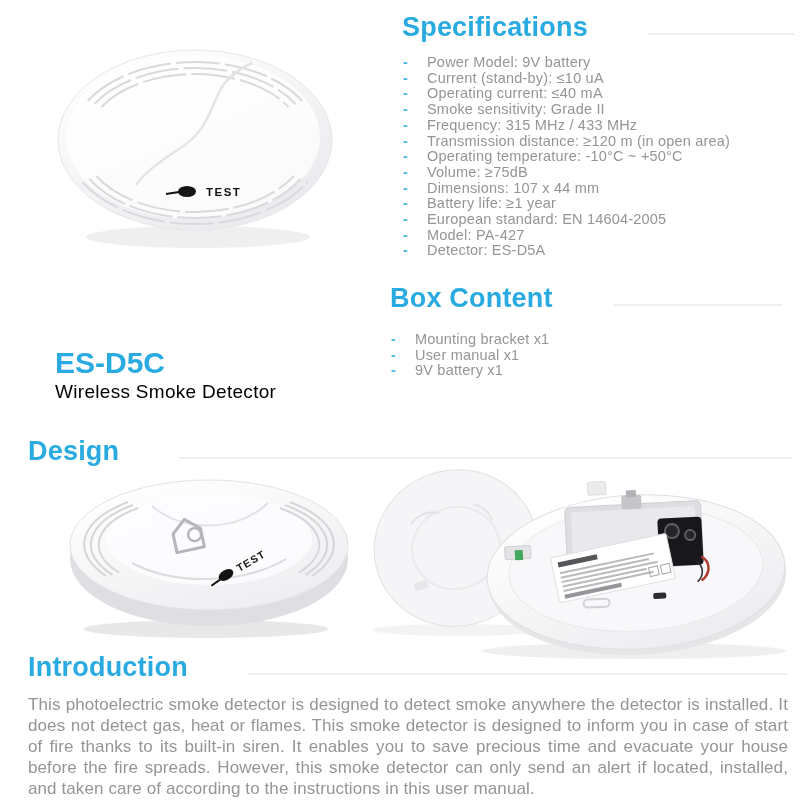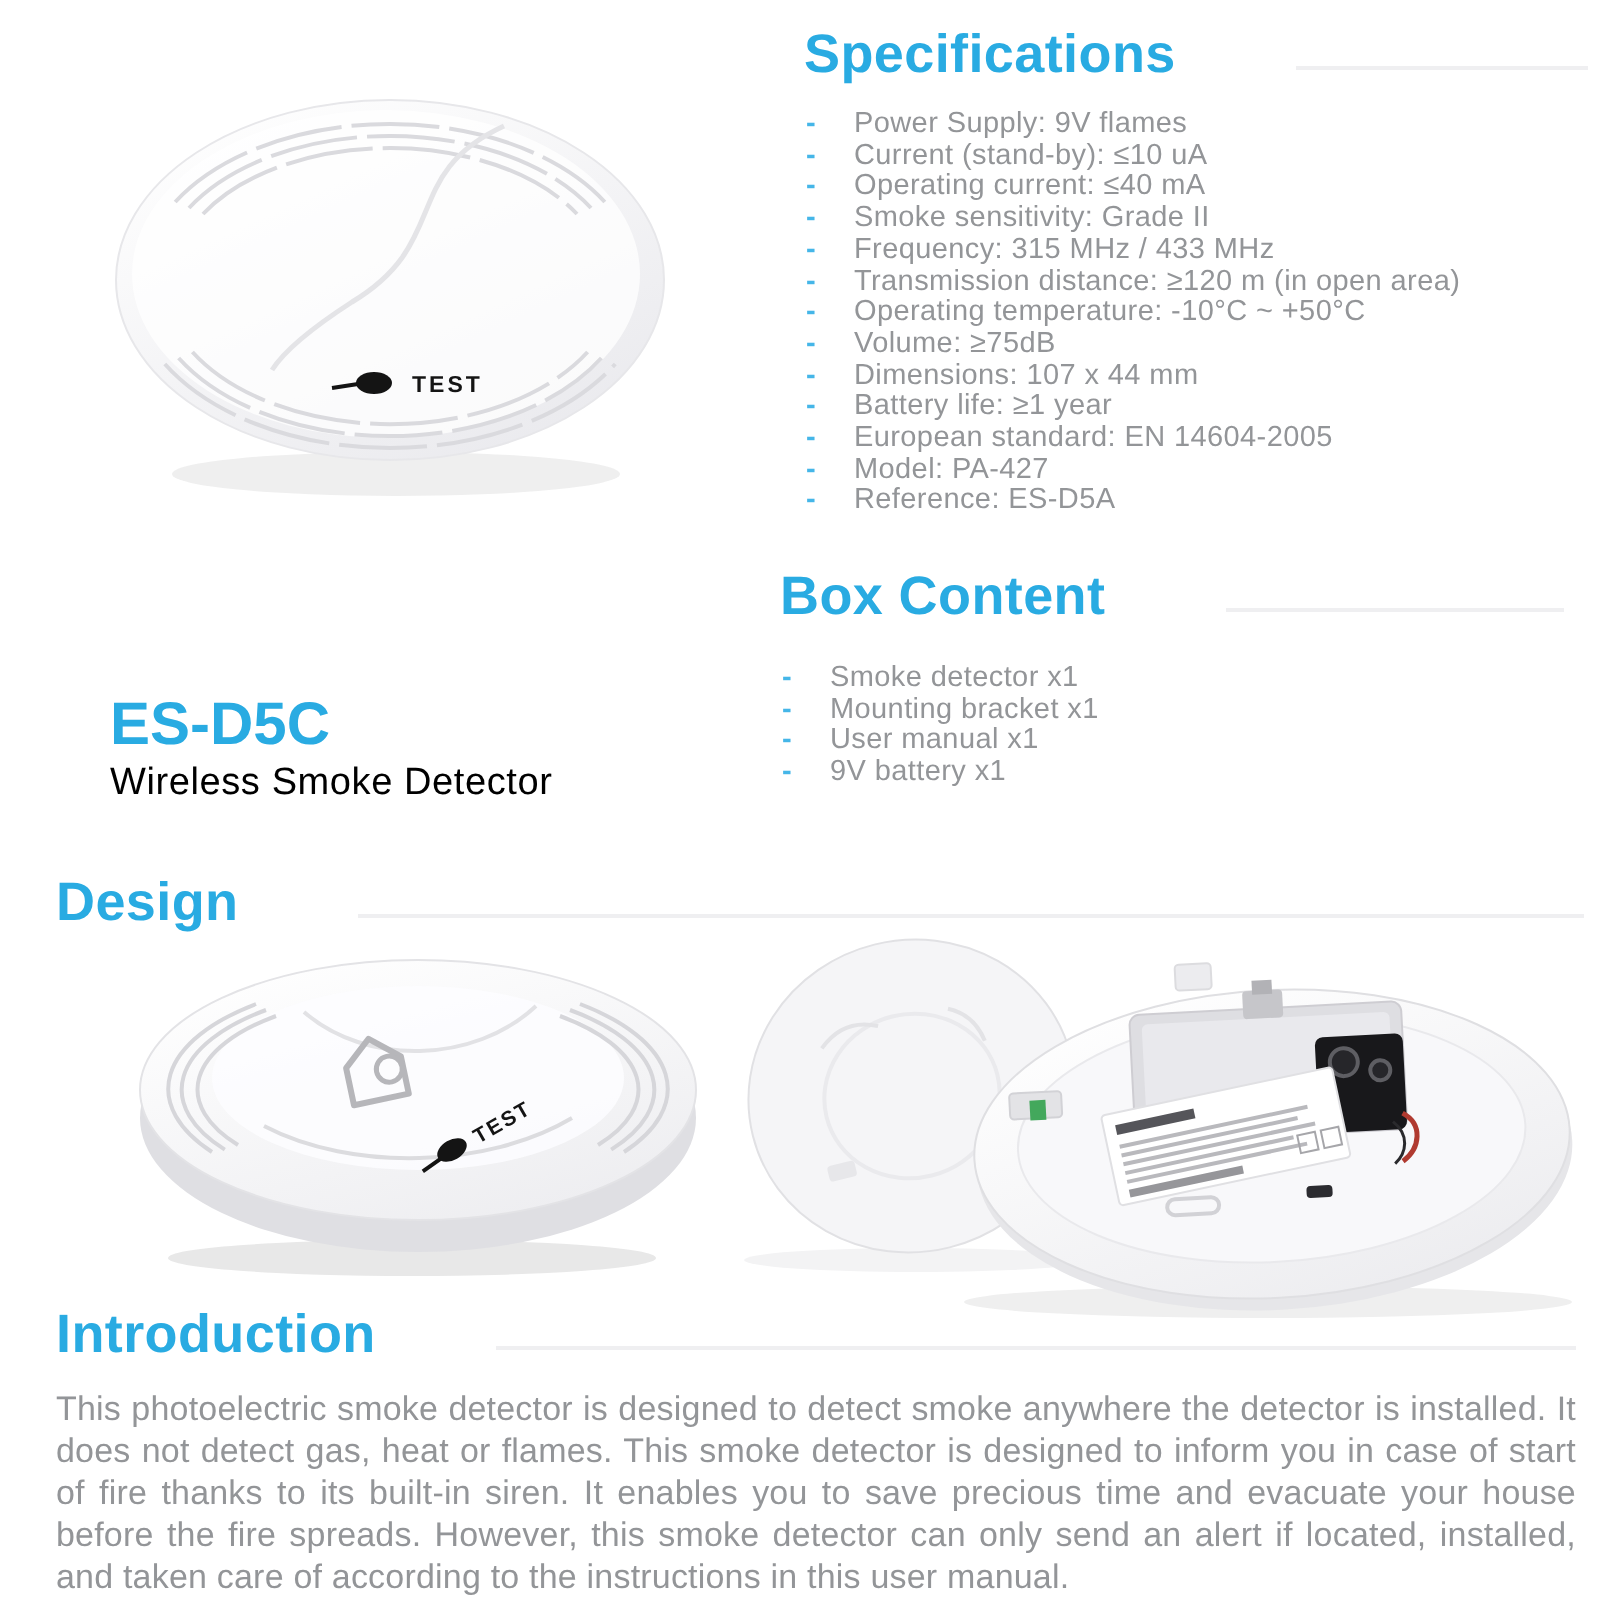--- a/index.html
+++ b/index.html
@@ -85,43 +85,42 @@
     <text x="166" y="181" font-size="11.5" font-weight="bold" letter-spacing="1.5" fill="#141414">TEST</text>
   </svg>
 </div>
 
 <div class="abs" id="specs-section">
   <div class="section-heading">
     <span>Specifications</span>
     <span class="rule"></span>
   </div>
   <ul class="bullet-list">
-    <li>Power Supply: 9V flames</li>
+    <li>Power Model: 9V battery</li>
     <li>Current (stand-by): ≤10 uA</li>
     <li>Operating current: ≤40 mA</li>
     <li>Smoke sensitivity: Grade II</li>
     <li>Frequency: 315 MHz / 433 MHz</li>
     <li>Transmission distance: ≥120 m (in open area)</li>
     <li>Operating temperature: -10°C ~ +50°C</li>
     <li>Volume: ≥75dB</li>
     <li>Dimensions: 107 x 44 mm</li>
     <li>Battery life: ≥1 year</li>
     <li>European standard: EN 14604-2005</li>
     <li>Model: PA-427</li>
-    <li>Reference: ES-D5A</li>
+    <li>Detector: ES-D5A</li>
   </ul>
 </div>
 
 <div class="abs" id="box-section">
   <div class="section-heading">
     <span>Box Content</span>
     <span class="rule"></span>
   </div>
   <ul class="bullet-list">
-    <li>Smoke detector x1</li>
     <li>Mounting bracket x1</li>
     <li>User manual x1</li>
     <li>9V battery x1</li>
   </ul>
 </div>
 
 <div class="abs" id="model-block">
   <div class="model-code">ES-D5C</div>
   <div class="model-name">Wireless Smoke Detector</div>
 </div>

